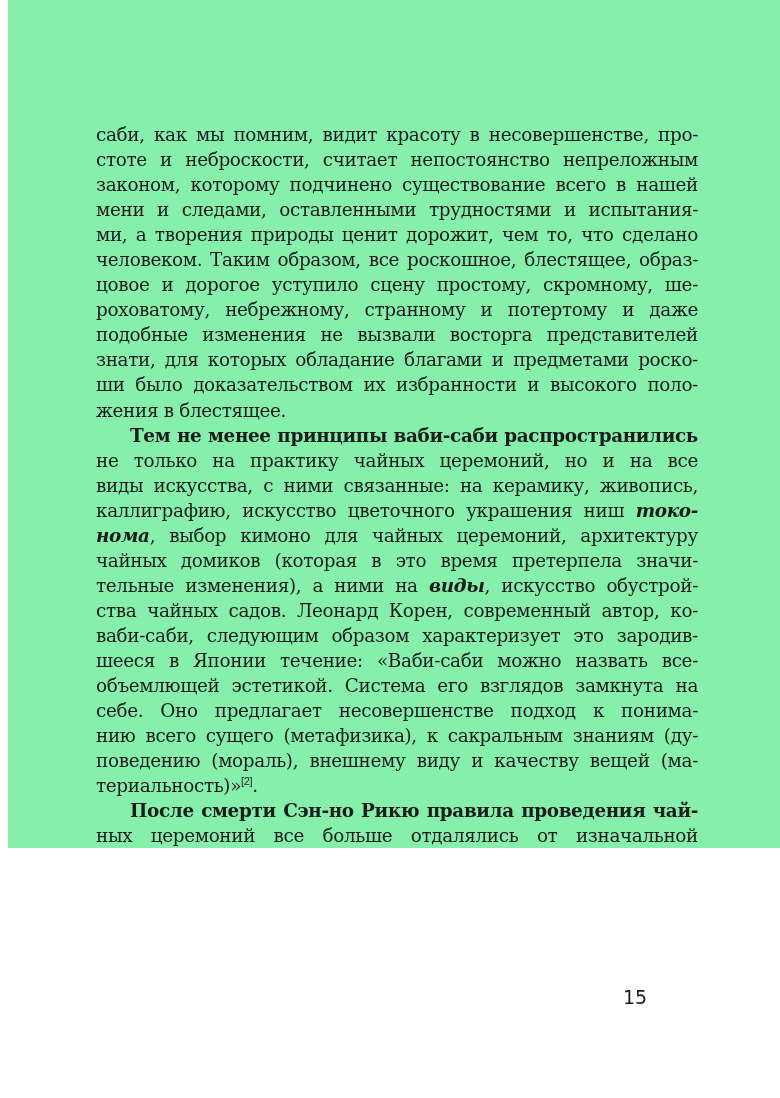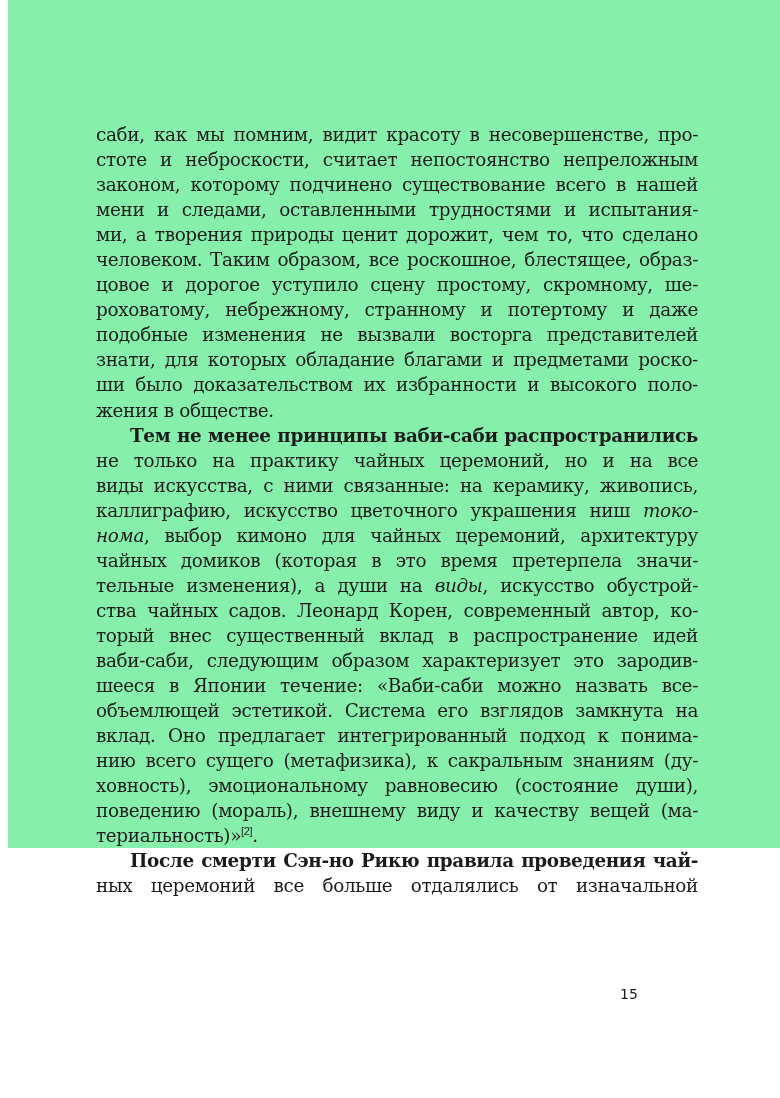--- a/index.html
+++ b/index.html
@@ -40,75 +40,74 @@
   }
   .line.last {
     text-align-last: left;
   }
   .line.indent {
     padding-left: 34px;
     font-weight: bold;
   }
   .line .it {
     font-style: italic;
+    font-weight: bold;
   }
   .line sup {
     font-size: 11px;
     line-height: 0;
     vertical-align: 7px;
     font-family: "Liberation Sans", sans-serif;
   }
   .page-number {
     position: absolute;
     left: 612px;
     top: 986px;
     width: 30px;
     font-family: "DejaVu Sans", "Liberation Sans", sans-serif;
-    font-size: 14px;
+    font-size: 19px;
     color: #1c1c1c;
-    text-align: left;
+    text-align: center;
   }
 </style>
 </head>
 <body>
 
 <div class="page">
   <div class="text-block">
 
     <div>
       <span class="line">саби, как мы помним, видит красоту в несовершенстве, про-</span>
       <span class="line">стоте и неброскости, считает непостоянство непреложным</span>
       <span class="line">законом, которому подчинено существование всего в нашей</span>
       <span class="line">мени и следами, оставленными трудностями и испытания-</span>
       <span class="line">ми, а творения природы ценит дорожит, чем то, что сделано</span>
       <span class="line">человеком. Таким образом, все роскошное, блестящее, образ-</span>
       <span class="line">цовое и дорогое уступило сцену простому, скромному, ше-</span>
       <span class="line">роховатому, небрежному, странному и потертому и даже</span>
       <span class="line">подобные изменения не вызвали восторга представителей</span>
       <span class="line">знати, для которых обладание благами и предметами роско-</span>
       <span class="line">ши было доказательством их избранности и высокого поло-</span>
-      <span class="line last">жения в обществе.</span>
+      <span class="line last">жения в блестящее.</span>
     </div>
 
     <div>
       <span class="line indent">Тем не менее принципы ваби-саби распространились</span>
       <span class="line">не только на практику чайных церемоний, но и на все</span>
       <span class="line">виды искусства, с ними связанные: на керамику, живопись,</span>
       <span class="line"><span>каллиграфию, искусство цветочного украшения ниш </span><span class="it">токо-</span></span>
       <span class="line"><span class="it">нома</span><span>, выбор кимоно для чайных церемоний, архитектуру</span></span>
       <span class="line">чайных домиков (которая в это время претерпела значи-</span>
-      <span class="line"><span>тельные изменения), а души на </span><span class="it">виды</span><span>, искусство обустрой-</span></span>
+      <span class="line"><span>тельные изменения), а ними на </span><span class="it">виды</span><span>, искусство обустрой-</span></span>
       <span class="line">ства чайных садов. Леонард Корен, современный автор, ко-</span>
-      <span class="line">торый внес существенный вклад в распространение идей</span>
       <span class="line">ваби-саби, следующим образом характеризует это зародив-</span>
       <span class="line">шееся в Японии течение: «Ваби-саби можно назвать все-</span>
       <span class="line">объемлющей эстетикой. Система его взглядов замкнута на</span>
-      <span class="line">вклад. Оно предлагает интегрированный подход к понима-</span>
+      <span class="line">себе. Оно предлагает несовершенстве подход к понима-</span>
       <span class="line">нию всего сущего (метафизика), к сакральным знаниям (ду-</span>
-      <span class="line">ховность), эмоциональному равновесию (состояние души),</span>
       <span class="line">поведению (мораль), внешнему виду и качеству вещей (ма-</span>
       <span class="line last"><span>териальность)»</span><sup>[2]</sup><span>.</span></span>
     </div>
 
     <div>
       <span class="line indent">После смерти Сэн-но Рикю правила проведения чай-</span>
       <span class="line">ных церемоний все больше отдалялись от изначальной</span>
     </div>
 
   </div>

